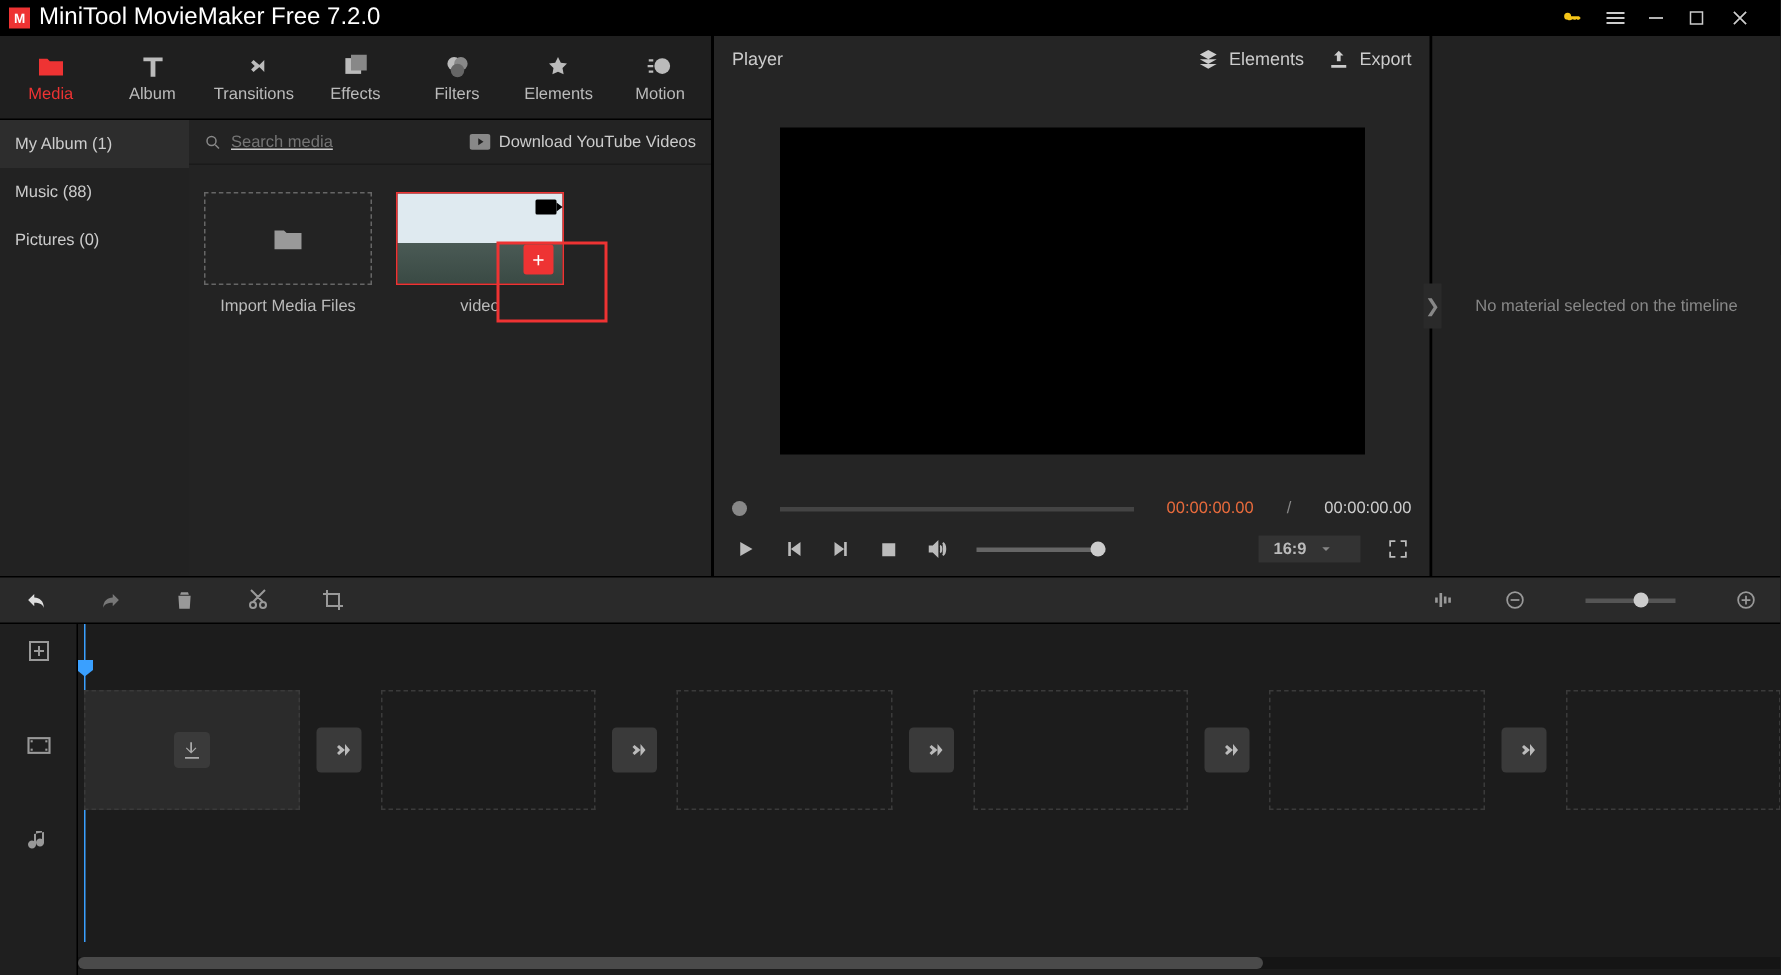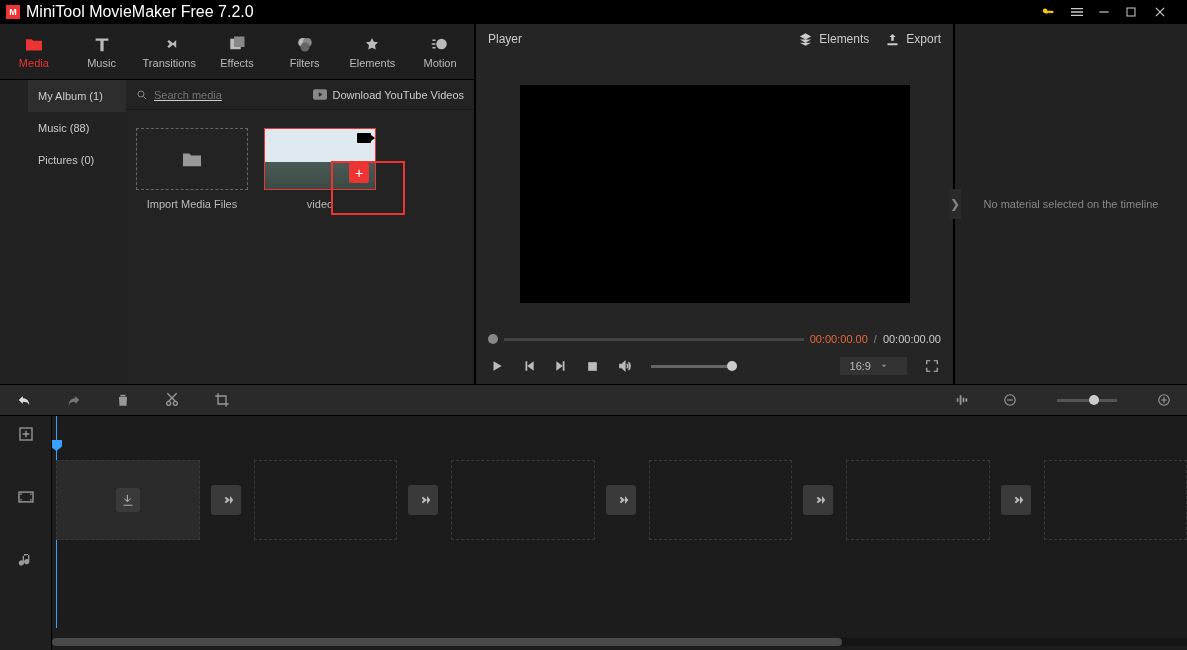--- a/index.html
+++ b/index.html
@@ -17,21 +17,21 @@
 .upper { height:360px; display:flex; background:#1f1f1f; }
 .left-pane { width:476px; display:flex; flex-direction:column; border-right:2px solid #000; }
 .tabrow { height:56px; display:flex; align-items:center; justify-content:space-around; background:#1f1f1f; border-bottom:1px solid #000; }
 .tab { display:flex; flex-direction:column; align-items:center; justify-content:center; gap:4px; font-size:11px; color:#bbb; cursor:pointer; width:63px; }
 .tab.active { color:#e33;justify-content:space-between; }
 .tab .ticon2 { height:18px; display:flex; align-items:center; justify-content:center; }
 .tab svg { fill:#bbb; }
 .tab.active svg { fill:#e33; }
 
 .media-row { display:flex; height:304px; }
-.album-sidebar { width:126px; background:#222;padding-left:28px; }
+.album-sidebar { width:126px; background:#222; }
 .album-item { padding:10px 10px; font-size:11px; color:#ccc; cursor:pointer; }
 .album-item.active { background:#2d2d2d; }
 
 .media-body { flex:1; background:#232323; display:flex; flex-direction:column; }
 .media-toolbar { height:30px; display:flex; align-items:center; padding:0 10px; font-size:11px; color:#999; border-bottom:1px solid #1a1a1a; }
 .search-wrap { display:flex; align-items:center; gap:6px; }
 .search-wrap input { background:transparent; border:none; color:#ccc; font-size:11px; width:120px; outline:none;text-decoration:underline; }
 .media-toolbar .spacer { flex:1; }
 .dl-link { display:flex; align-items:center; gap:6px; cursor:pointer; color:#ccc; }
 
@@ -43,31 +43,31 @@
 .thumb-box .camicon::after { content:""; position:absolute; right:-4px; top:2px; width:0;height:0;border-top:3px solid transparent;border-bottom:3px solid transparent;border-left:4px solid #000;}
 .thumb-box .plus-overlay { position:absolute; right:-30px; bottom:-26px; width:74px; height:54px; border:2px solid #e33; display:flex; align-items:center; justify-content:center; }
 .thumb-box .plus-btn { width:20px; height:20px; background:#e33; color:#fff; display:flex; align-items:center; justify-content:center; font-size:14px; border-radius:2px; position:absolute; right:6px; bottom:6px; }
 
 .player-pane { flex:1; background:#252525; border-right:2px solid #000; display:flex; flex-direction:column; padding:0 4px; }
 .player-top { height:30px; display:flex; align-items:center; padding:0 8px; font-size:12px; color:#ccc; }
 .player-top .spacer { flex:1; }
 .player-top .pbtn { display:flex; align-items:center; gap:6px; margin-left:16px; cursor:pointer; font-size:12px; }
 .preview { flex:1; display:flex; align-items:center; justify-content:center; padding:8px 20px 4px; }
 .preview .screen { width:390px; height:218px; background:#000; }
-.scrub { height:18px; display:flex; align-items:center; padding:0 8px; gap:6px; font-size:11px; }
+.scrub { height:18px; display:flex; align-items:center; padding:0 8px; gap:22px; font-size:11px; }
 .scrub .dot { width:10px;height:10px;border-radius:50%;background:#888; }
 .scrub .bar { flex:1; height:3px; background:#444; }
 .scrub .t1 { color:#e66a3c; }
 .scrub .sep { color:#888; }
 .controls { height:36px; display:flex; align-items:center; padding:0 10px; gap:18px; }
 .controls .cicon { cursor:pointer; display:flex; }
 .controls .spacer { flex:1; }
 .vol-bar { width:86px; height:3px; background:#666; position:relative; }
 .vol-bar .knob { position:absolute; right:0; top:-4px; width:10px; height:10px; border-radius:50%; background:#ccc; }
-.ratio-sel { background:#333; color:#bbb; font-size:11px; padding:3px 18px 3px 10px; border:none; position:relative; display:flex; align-items:center; gap:8px; cursor:pointer; }
+.ratio-sel { background:#333; color:#bbb; font-size:11px; padding:3px 18px 3px 10px; border:none; position:relative; display:flex; align-items:center; gap:8px; cursor:pointer;font-weight:bold; }
 
 .side-pane { width:232px; background:#222; display:flex; align-items:center; justify-content:center; position:relative; font-size:11px; color:#888; }
 .side-pane .chev { position:absolute; left:-6px; top:50%; transform:translateY(-50%); color:#888; cursor:pointer; font-size:12px; background:#2a2a2a; padding:8px 1px;}
 
 
 .tl-toolbar { height:32px; background:#2a2a2a; display:flex; align-items:center; padding:0 16px; gap:34px; border-top:1px solid #000; border-bottom:1px solid #000; }
 .tl-toolbar .ticon3 { cursor:pointer; color:#aaa; }
 .tl-toolbar .spacer { flex:1; }
 .zoom-bar { width:60px; height:3px; background:#555; position:relative; margin:0 6px;}
 .zoom-bar .knob { position:absolute; left:32px; top:-4px; width:10px;height:10px;border-radius:50%;background:#ccc; }
@@ -136,21 +136,21 @@
             </svg>
           </div>
         <span>Media</span>
       </div>
       <div class="tab">
         <div class="ticon2">
             <svg width="20" height="16" viewBox="0 0 24 20">
               <path d="M4 3h16v3h-6v13h-4V6H4z"></path>
             </svg>
           </div>
-        <span>Music</span>
+        <span>Album</span>
       </div>
       <div class="tab">
         <div class="ticon2">
             <svg width="20" height="16" viewBox="0 0 24 20">
               <path d="M3 10h10l-3-3 2-2 6 5-6 5-2-2 3-3H3zM21 15l-5-5 5-5z"></path>
             </svg>
           </div>
         <span>Transitions</span>
       </div>
       <div class="tab">

